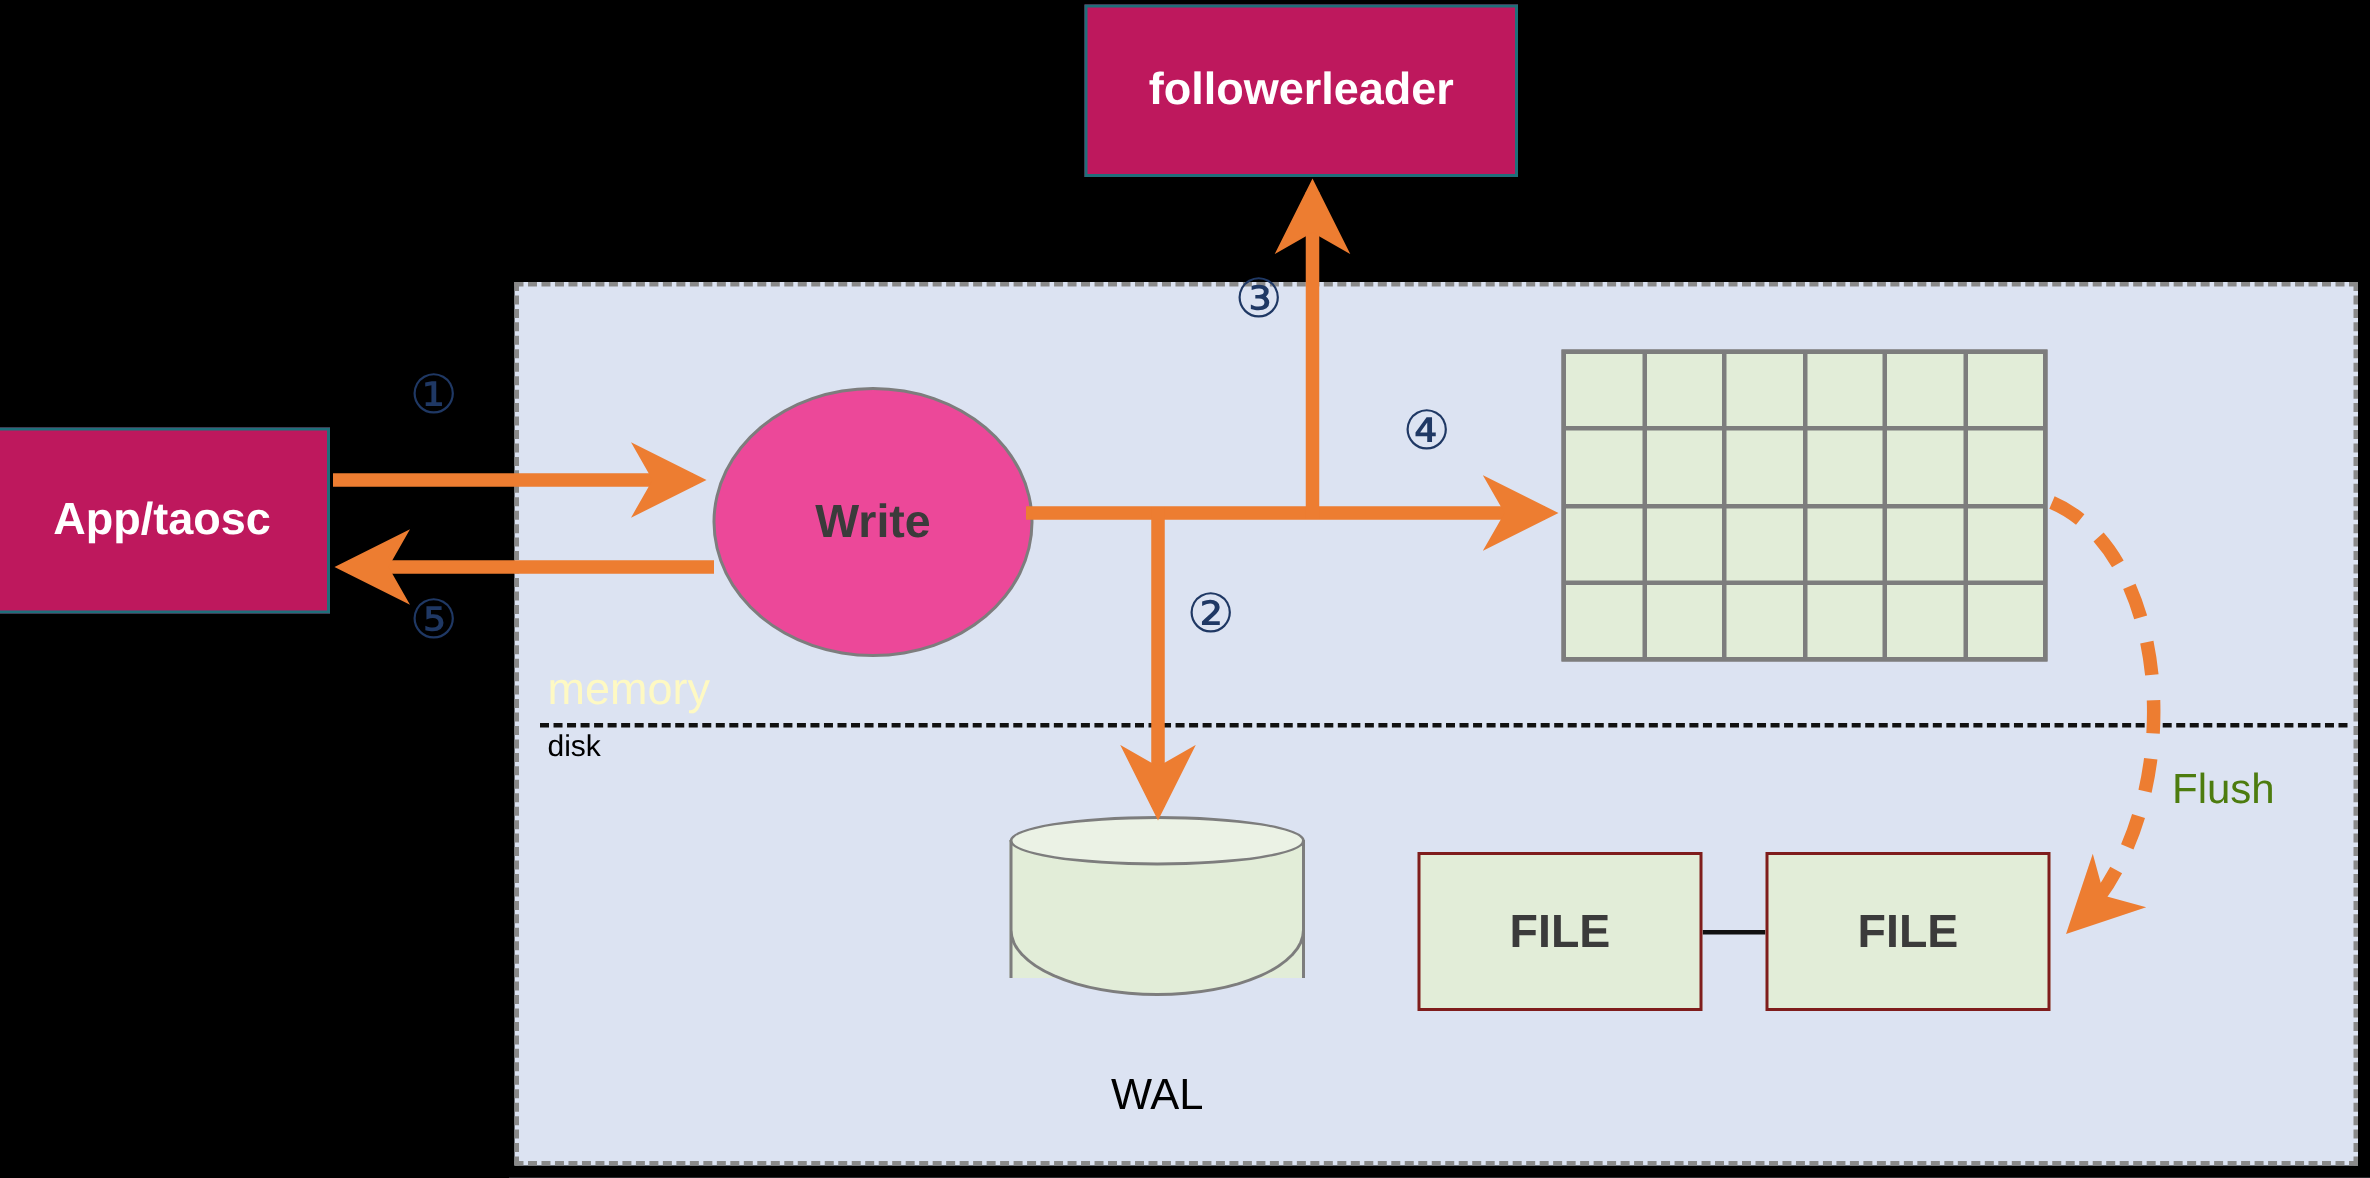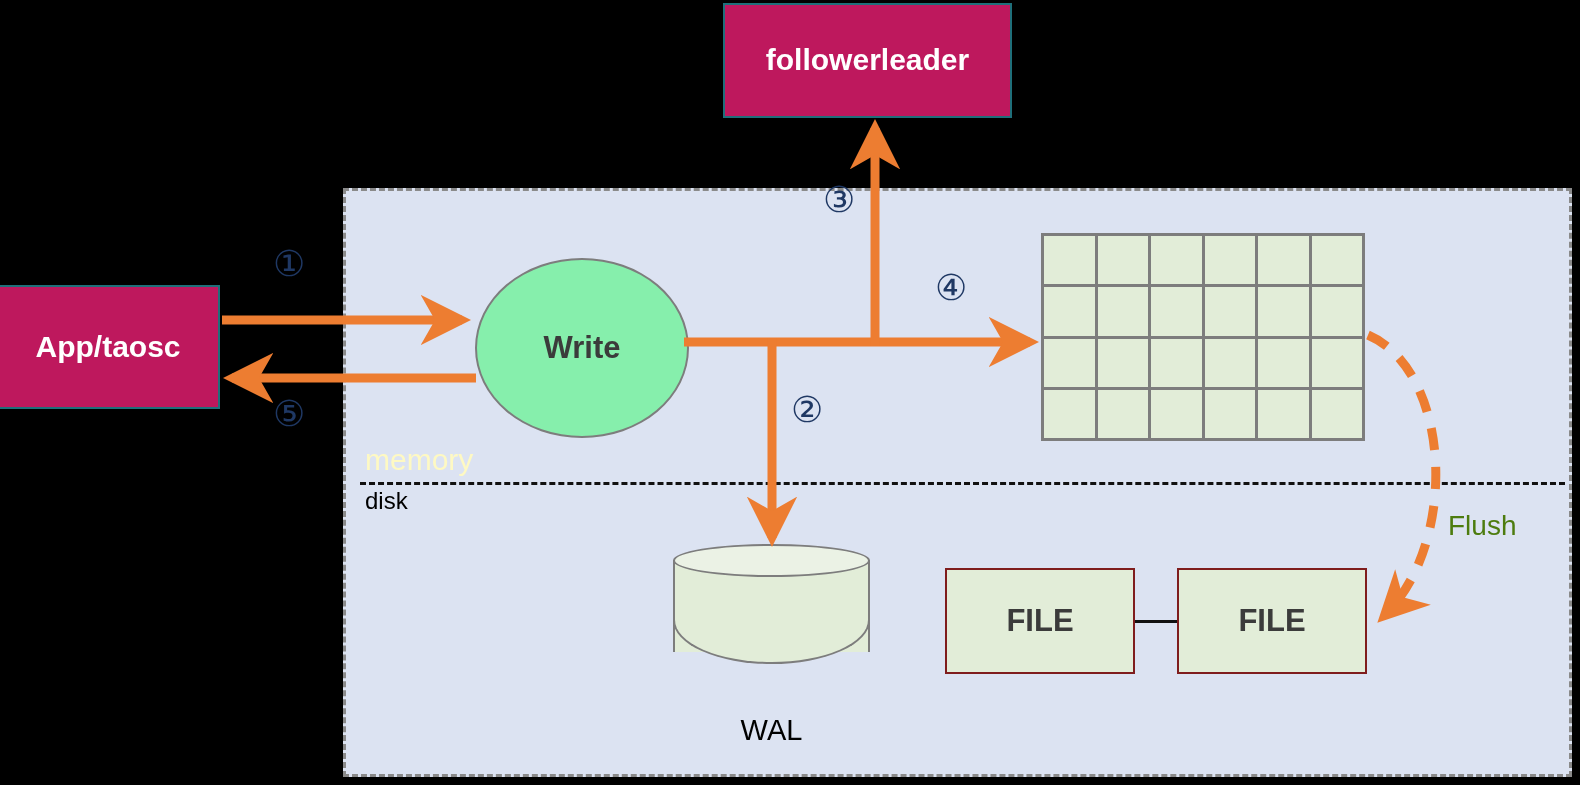--- a/index.html
+++ b/index.html
@@ -28,21 +28,21 @@
     display:flex;align-items:center;justify-content:center;
     color:#ffffff;font-weight:bold;text-align:center;line-height:1.15;
   }
   #follower-box{ left:723px; top:3px; width:289px; height:115px; font-size:30px;}
   #app-box{ left:-4px; top:285px; width:224px; height:124px; font-size:30px;}
 
   
   #write-ellipse{
     position:absolute;
     left:475px; top:258px; width:210px; height:176px;
-    background:#86efac; border:2px solid #7d7d7d;
+    background:#ec4899; border:2px solid #7d7d7d;
     border-radius:50%;
     display:flex;align-items:center;justify-content:center;
     font-size:31px;font-weight:bold;color:#3b3b3b;
   }
 
   
   #mem-grid{
     position:absolute;
     left:1041px; top:233px;
     width:324px; height:208px;
@@ -96,21 +96,21 @@
   #file-link{
     position:absolute;left:1135px;top:620px;width:42px;height:3px;background:#111;
   }
 
   
   #mem-disk-line{
     position:absolute;left:360px;top:482px;width:1205px;height:0;
     border-top:3px dashed #111;
   }
   #label-memory{ position:absolute;left:365px;top:443px;font-size:30px;color:#fef9c3;}
-  #label-disk{   position:absolute;left:365px;top:487px;font-size:24px;color:#000;}
+  #label-disk{   position:absolute;left:365px;top:487px;font-size:20px;color:#000;}
   #label-leader{ position:absolute;left:1325px;top:707px;font-size:28px;color:#000;}
   #label-flush{  position:absolute;left:1448px;top:510px;font-size:28px;color:#4d7c0f;}
 
   
   .step-num{
     position:absolute;
     font-size:36px;color:#1F3864;line-height:1;
     font-family:"DejaVu Sans", sans-serif;
   }
   #step-1{ left:273px; top:246px;}

